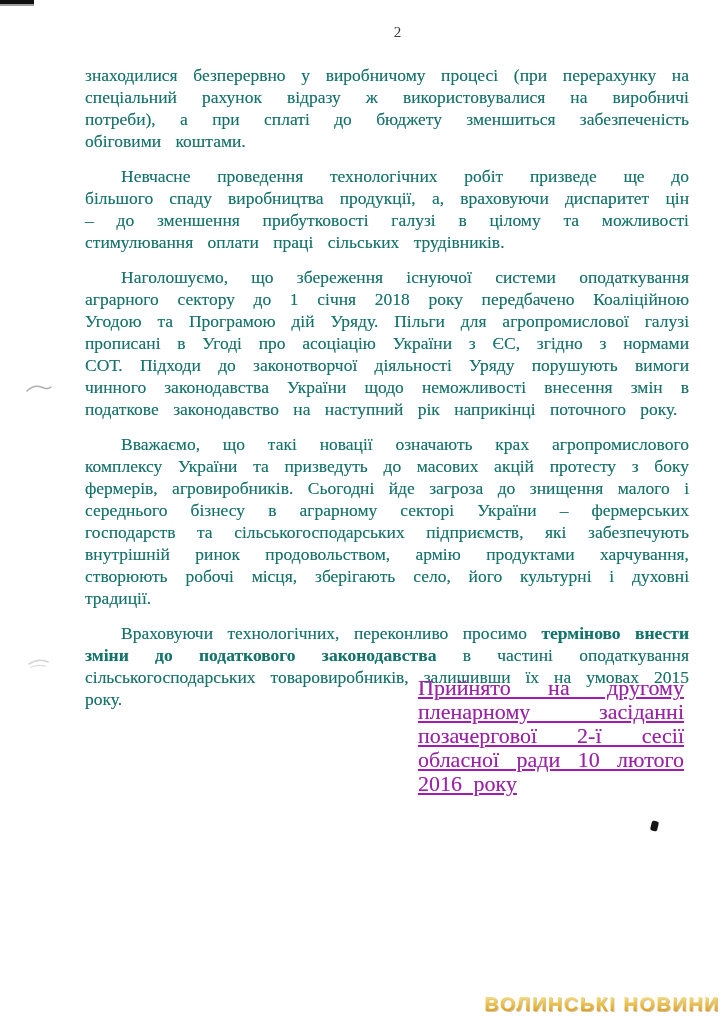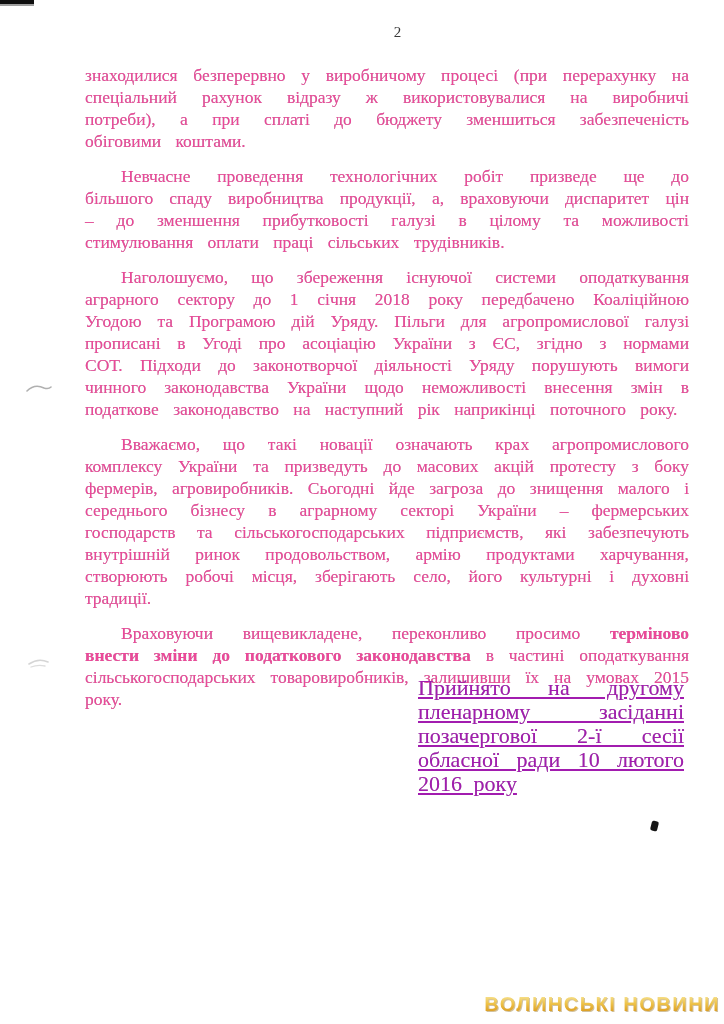--- a/index.html
+++ b/index.html
@@ -44,21 +44,21 @@
   
   .doc-body {
     position: absolute;
     left: 85px;
     top: 64px;
     width: 604px;
     font-size: 17.5px;
     line-height: 22px;
     text-align: justify;
     word-spacing: 10px;
-    color: #ec4899;
+    color: #0f766e;
     text-shadow: 0 0 0.5px rgba(20,20,20,0.35);
   }
   .doc-body p {
     margin: 0;
     text-indent: 36px;
   }
   .doc-body p + p { margin-top: 13px; }
   .doc-body p.no-indent { text-indent: 0; }
   .doc-body b { font-weight: bold; }
 
@@ -124,21 +124,21 @@
   <div class="corner-bar"></div>
 
   <div class="page-number">2</div>
 
   <div class="doc-body">
 
   <p class="no-indent"><span>знаходилися безперервно у виробничому процесі (при перерахунку на спеціальний рахунок відразу ж використовувалися на виробничі потреби), а при сплаті до бюджету зменшиться забезпеченість обіговими коштами.</span></p>
       <p><span>Невчасне проведення технологічних робіт призведе ще до більшого спаду виробництва продукції, а, враховуючи диспаритет цін – до зменшення прибутковості галузі в цілому та можливості стимулювання оплати праці сільських трудівників.</span></p>
       <p><span>Наголошуємо, що збереження існуючої системи оподаткування аграрного сектору до 1 січня 2018 року передбачено Коаліційною Угодою та Програмою дій Уряду. Пільги для агропромислової галузі прописані в Угоді про асоціацію України з ЄС, згідно з нормами СОТ. Підходи до законотворчої діяльності Уряду порушують вимоги чинного законодавства України щодо неможливості внесення змін в податкове законодавство на наступний рік наприкінці поточного року.</span></p>
       <p><span>Вважаємо, що такі новації означають крах агропромислового комплексу України та призведуть до масових акцій протесту з боку фермерів, агровиробників. Сьогодні йде загроза до знищення малого і середнього бізнесу в аграрному секторі України – фермерських господарств та сільськогосподарських підприємств, які забезпечують внутрішній ринок продовольством, армію продуктами харчування, створюють робочі місця, зберігають село, його культурні і духовні традиції.</span></p>
-      <p><span>Враховуючи вищевикладене, переконливо просимо </span><b>терміново внести зміни до податкового законодавства</b><span> в частині оподаткування сільськогосподарських товаровиробників, залишивши їх на умовах 2015 року.</span></p>
+      <p><span>Враховуючи технологічних, переконливо просимо </span><b>терміново внести зміни до податкового законодавства</b><span> в частині оподаткування сільськогосподарських товаровиробників, залишивши їх на умовах 2015 року.</span></p>
     </div>
 
   <svg class="pen-mark mark-1" width="26" height="12" viewBox="0 0 26 12">
     <path d="M1,8 C6,3 12,2 18,5 C21,6 24,5 25,4" fill="none" stroke="#8f8f8f" stroke-width="1.6" stroke-linecap="round"></path>
   </svg>
 
   <svg class="pen-mark mark-2" width="26" height="16" viewBox="0 0 26 16">
     <path d="M2,9 C8,5 14,4 21,7" fill="none" stroke="#a3a3a3" stroke-width="1.6" stroke-linecap="round"></path>
     <path d="M4,12 C9,10 14,10 18,11" fill="none" stroke="#b5b5b5" stroke-width="1.3" stroke-linecap="round"></path>
   </svg>

